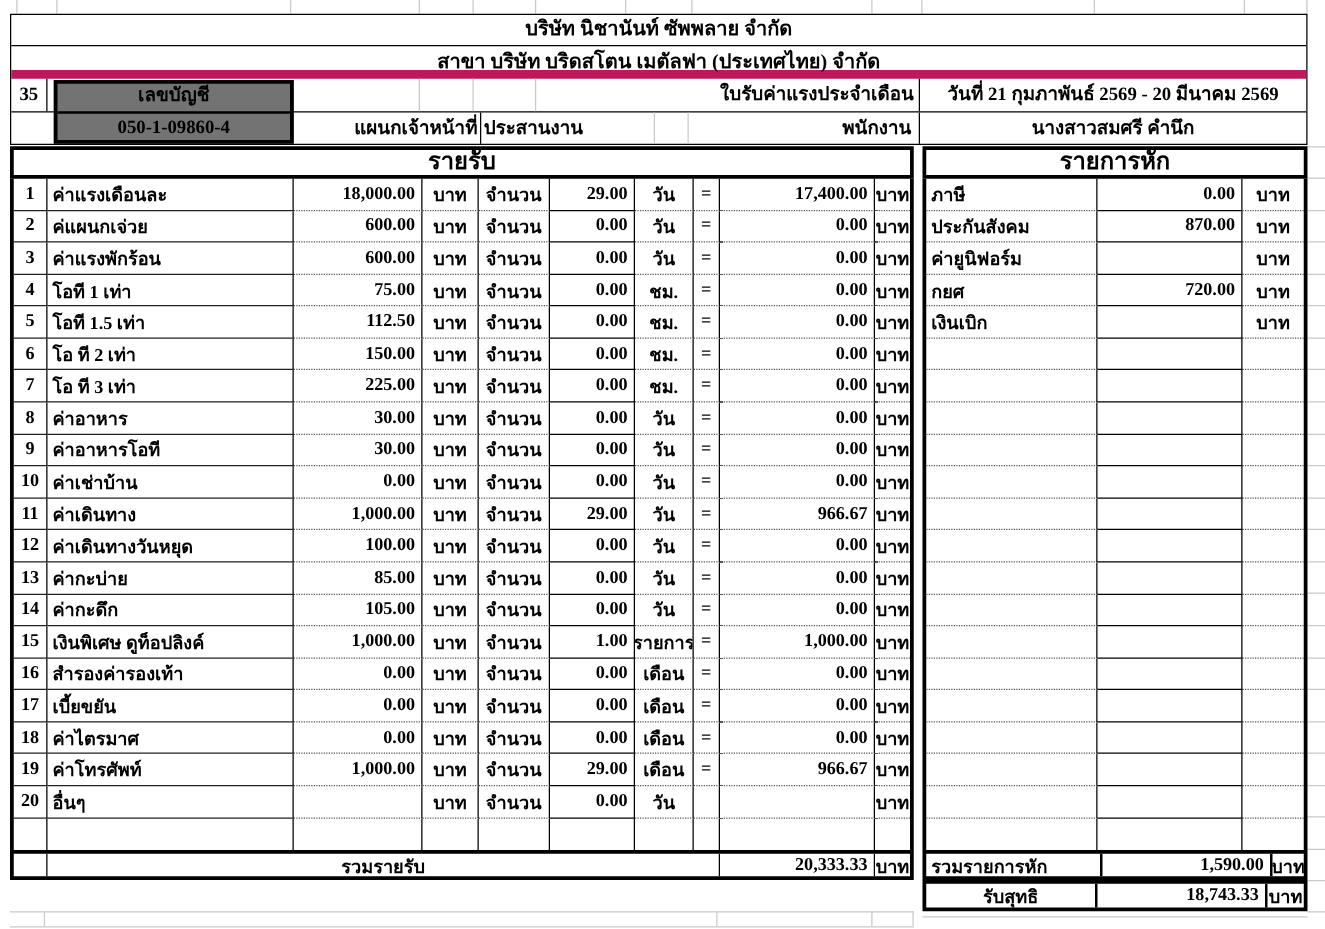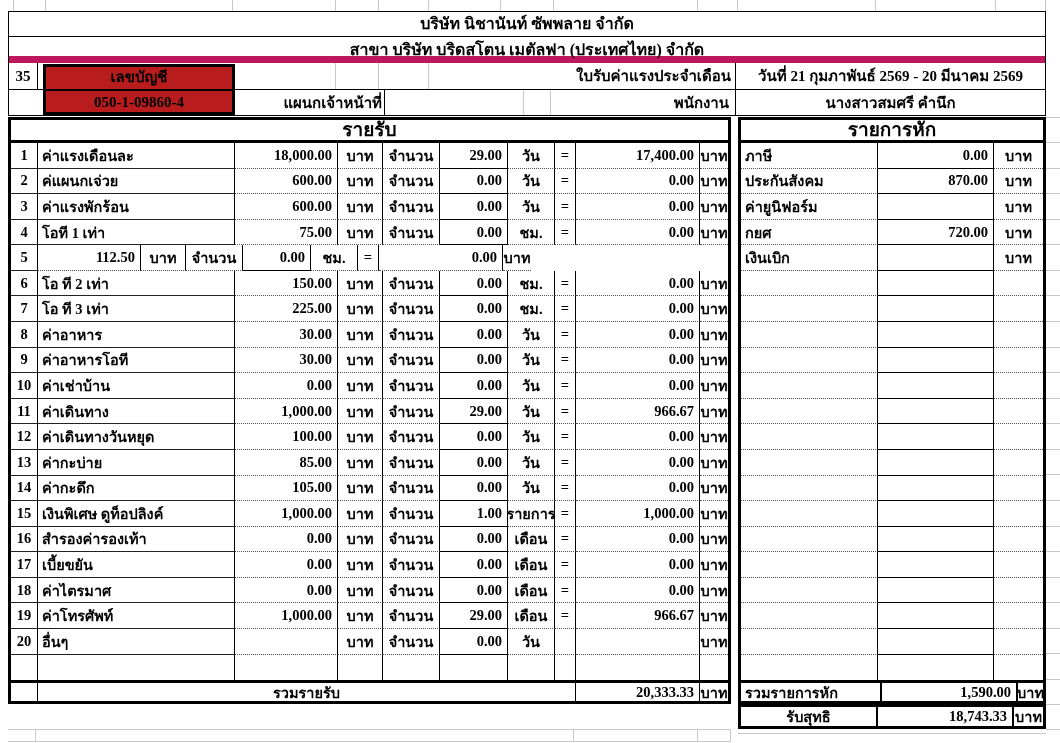--- a/index.html
+++ b/index.html
@@ -11,21 +11,21 @@
   .gh{position:absolute;height:1px;background:#c9c9c9;}
   
   .titlebox{left:8px;top:11px;width:1038px;height:105px;border:1px solid #000;}
   .trow{position:relative;box-sizing:border-box;}
   .t1{height:25px;border-bottom:1px solid #000;text-align:center;font-size:16px;line-height:24px;}
   .t2{height:26px;border-bottom:7px solid #be185d;text-align:center;font-size:16px;line-height:25px;}
   .r3{height:27px;border-bottom:1px solid #000;}
   .r4{height:25px;}
   .hcell{position:absolute;top:0;bottom:0;box-sizing:border-box;font-size:15px;line-height:26px;white-space:nowrap;overflow:hidden;}
   .bR{border-right:1px solid #000;}
-  .accbox{left:43px;top:64px;width:192px;height:51px;border:3px solid #000;background:#b91c1c;z-index:5;}
+  .accbox{left:43px;top:64px;width:192px;height:51px;border:3px solid #000;background:#737373;z-index:5;}
   .acc1{height:22px;border-bottom:2px solid #000;text-align:center;font-size:15px;line-height:21px;}
   .acc2{height:23px;text-align:center;font-size:15px;line-height:22px;}
   
   .sechead{border:3px solid #000;text-align:center;font-size:19px;line-height:20px;}
   .inc-head{left:8px;top:117px;width:723px;height:26px;}
   .ded-head{left:738px;top:117px;width:308px;height:26px;}
   
   .tbody{display:flex;flex-direction:column;border-left:3px solid #000;border-right:3px solid #000;}
   .inc-body{left:8px;top:143px;width:723px;height:537px;}
   .ded-body{left:738px;top:143px;width:308px;height:537px;}
@@ -124,20 +124,21 @@
     <div class="trow r3">
       <div class="hcell ctr bR" style="left:0;width:29px;text-align:center;">35</div>
       <div class="gv" style="left:326px;top:0;height:100%;"></div>
       <div class="gv" style="left:369px;top:0;height:100%;"></div>
       <div class="gv" style="left:419px;top:0;height:100%;"></div>
       <div class="hcell bR" style="left:491px;width:236px;text-align:right;padding-right:4px;">ใบรับค่าแรงประจำเดือน</div>
       <div class="hcell" style="left:727px;right:0;text-align:center;">วันที่ 21 กุมภาพันธ์ 2569 - 20 มีนาคม 2569</div>
     </div>
     <div class="trow r4">
       <div class="hcell bR" style="left:226px;width:150px;text-align:right;padding-right:2px;">แผนกเจ้าหน้าที่</div>
+      <div class="hcell" style="left:378px;width:136px;text-align:left;">ประสานงาน</div>
       <div class="gv" style="left:514px;top:0;height:100%;"></div>
       <div class="gv" style="left:541px;top:0;height:100%;"></div>
       <div class="hcell bR" style="left:541px;width:186px;text-align:right;padding-right:6px;">พนักงาน</div>
       <div class="hcell" style="left:727px;right:0;text-align:center;">นางสาวสมศรี คำนึก</div>
     </div>
   </div>
 
   <div class="abs accbox">
     <div class="acc1">เลขบัญชี</div>
     <div class="acc2">050-1-09860-4</div>
@@ -190,20 +191,21 @@
         <div class="cl c-baht ctr">บาท</div>
         <div class="cl c-jml ctr">จำนวน</div>
         <div class="cl c-qty num">0.00</div>
         <div class="cl c-unit ctr">ชม.</div>
         <div class="cl c-eq ctr">=</div>
         <div class="cl c-amt num">0.00</div>
         <div class="cl c-baht2 ctr">บาท</div>
       </div>
       <div class="trw">
         <div class="cl c-no ctr">5</div>
+        <div class="cl c-item lft">โอที 1.5 เท่า</div>
         <div class="cl c-rate num">112.50</div>
         <div class="cl c-baht ctr">บาท</div>
         <div class="cl c-jml ctr">จำนวน</div>
         <div class="cl c-qty num">0.00</div>
         <div class="cl c-unit ctr">ชม.</div>
         <div class="cl c-eq ctr">=</div>
         <div class="cl c-amt num">0.00</div>
         <div class="cl c-baht2 ctr">บาท</div>
       </div>
       <div class="trw">

